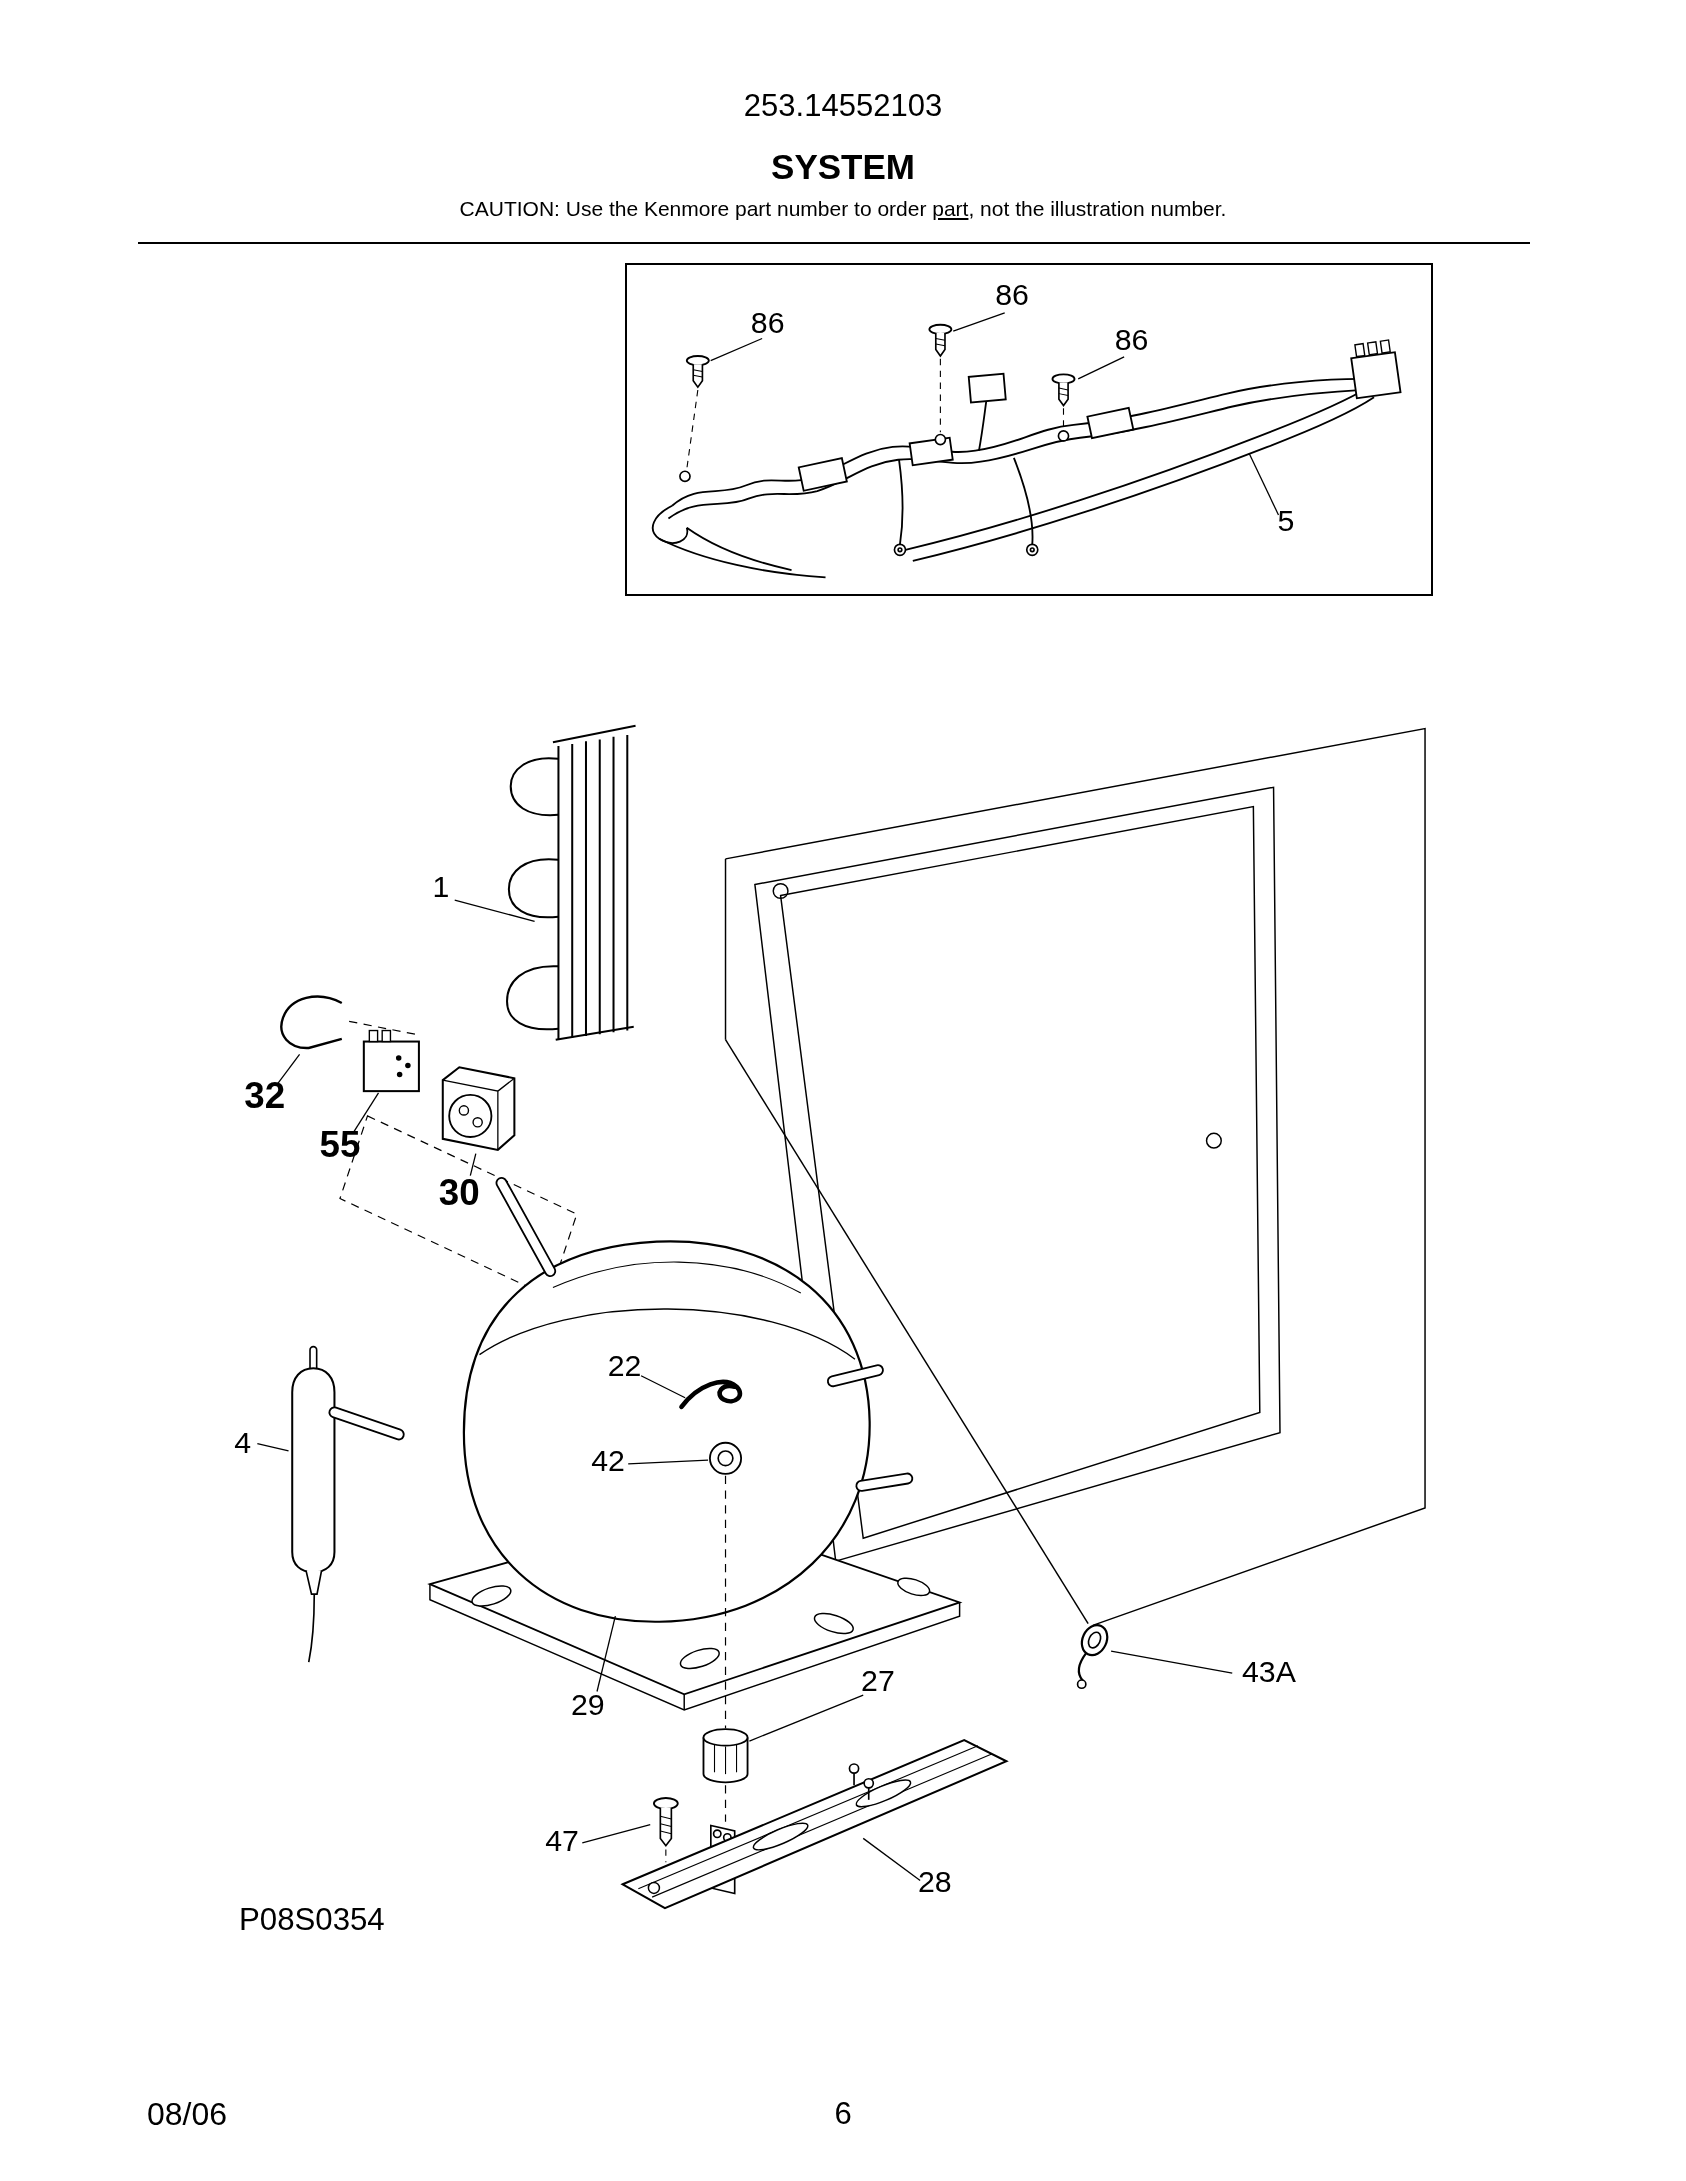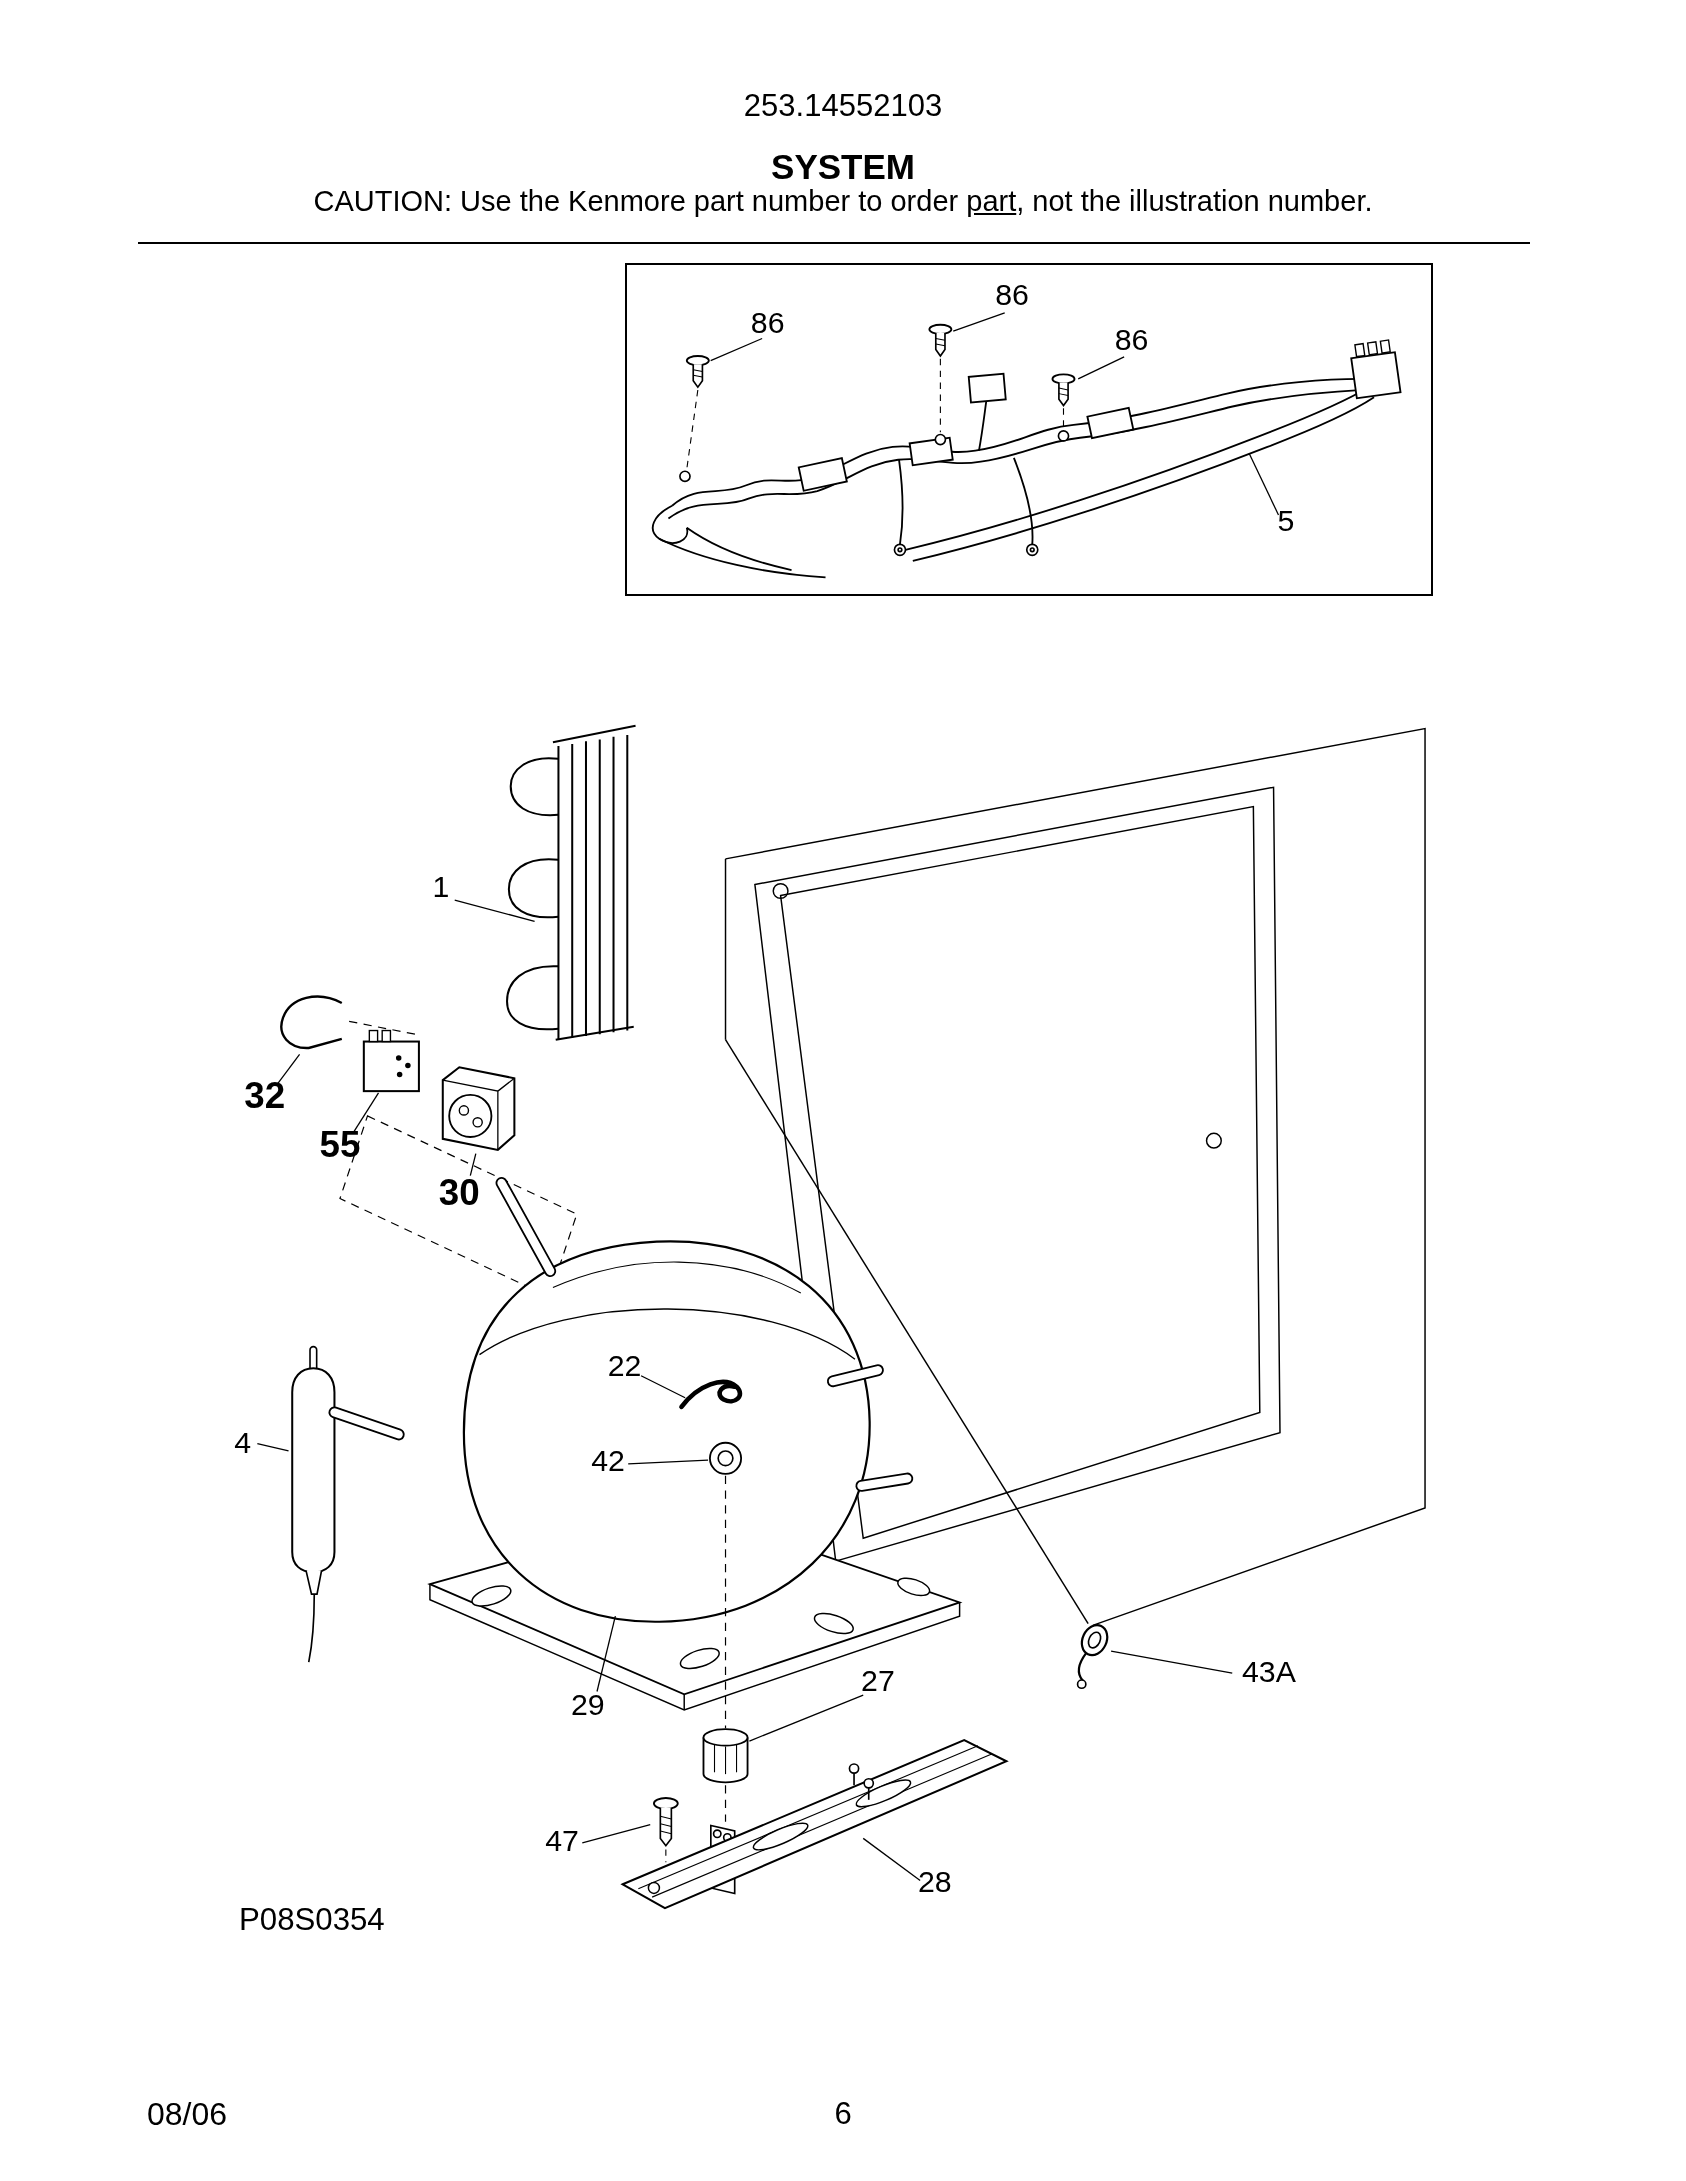--- a/index.html
+++ b/index.html
@@ -5,21 +5,21 @@
   * { margin:0; padding:0; box-sizing:border-box; }
   html,body { background:#fff; }
   body {
     width:1686px; height:2182px; position:relative;
     font-family:"Liberation Sans", sans-serif; color:#000;
   }
   .abs { position:absolute; }
   .centered { left:0; width:1686px; text-align:center; }
   .model-number { top:88px; font-size:31px; }
   .page-title { top:147px; font-size:35px; font-weight:bold;text-align:center; }
-  .caution { top:185px; font-size:29px;text-align:center; }
+  .caution { top:197px; font-size:21px;text-align:center; }
   .caution .u { text-decoration:underline; }
   .divider { left:138px; top:242px; width:1392px; border-top:2.8px solid #000; height:0; }
   .harness-box {
     left:625px; top:263px; width:808px; height:333px;
     border:2.8px solid #000; background:#fff;text-align:center;
   }
   .main-diagram { left:138px; top:698px; }
   .footer-date { left:140px; top:2096px; font-size:32px;margin-left:7px; }
   .footer-page { top:2096px; font-size:31px; }
   svg text { font-family:"Liberation Sans", sans-serif; }

